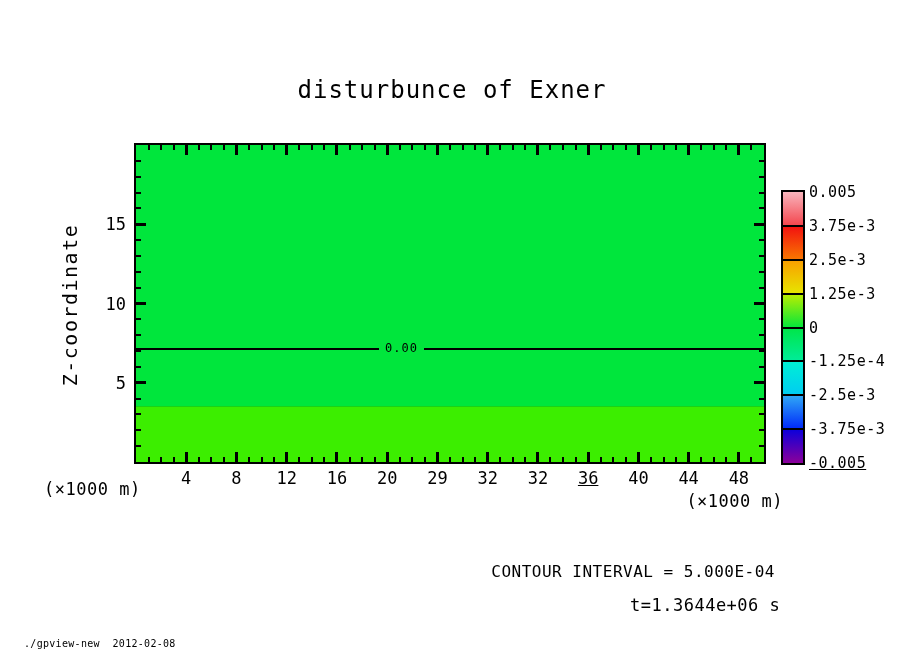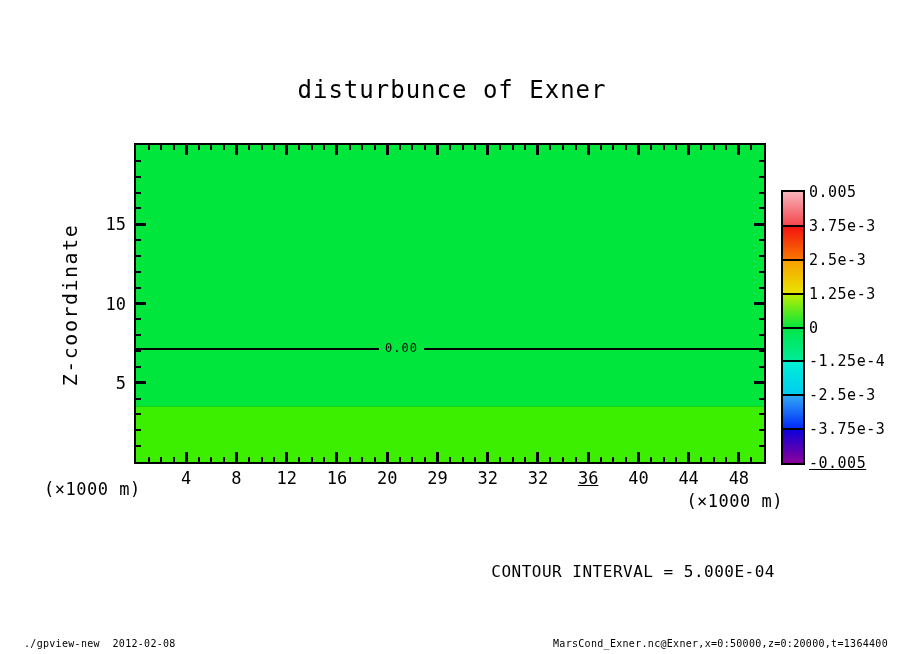--- a/index.html
+++ b/index.html
@@ -223,22 +223,22 @@
       <div class="cbar-sep" style="top: 134.5px;"></div>
       <div class="cbar-cell" style="top: 169.375px; height: 33.875px; background: linear-gradient(rgb(0, 240, 212), rgb(0, 204, 242));"></div>
       <div class="cbar-sep" style="top: 168.375px;"></div>
       <div class="cbar-cell" style="top: 203.25px; height: 33.875px; background: linear-gradient(rgb(48, 170, 246), rgb(0, 40, 250));"></div>
       <div class="cbar-sep" style="top: 202.25px;"></div>
       <div class="cbar-cell" style="top: 237.125px; height: 33.875px; background: linear-gradient(rgb(10, 0, 220), rgb(140, 0, 154));"></div>
       <div class="cbar-sep" style="top: 236.125px;"></div>
     </div>
 
   <div class="contour-note">CONTOUR INTERVAL = 5.000E-04</div>
+  <div class="time-note">t=1.3644e+06 s</div>
   <div class="footer-left">./gpview-new  2012-02-08</div>
-  <div class="footer-right">MarsCond_Exner.nc@Exner,x=0:50000,z=0:20000,t=1364400</div>
 
 <div class="xticklabel" style="left: 166.24px;">4</div>
     <div class="xticklabel" style="left: 216.48px;">8</div>
     <div class="xticklabel" style="left: 266.72px;">12</div>
     <div class="xticklabel" style="left: 316.96px;">16</div>
     <div class="xticklabel" style="left: 367.2px;">20</div>
     <div class="xticklabel" style="left: 417.44px;">29</div>
     <div class="xticklabel" style="left: 467.68px;">32</div>
     <div class="xticklabel" style="left: 517.92px;">32</div>
     <div class="xticklabel" style="left: 568.16px; text-decoration: underline;">36</div>

